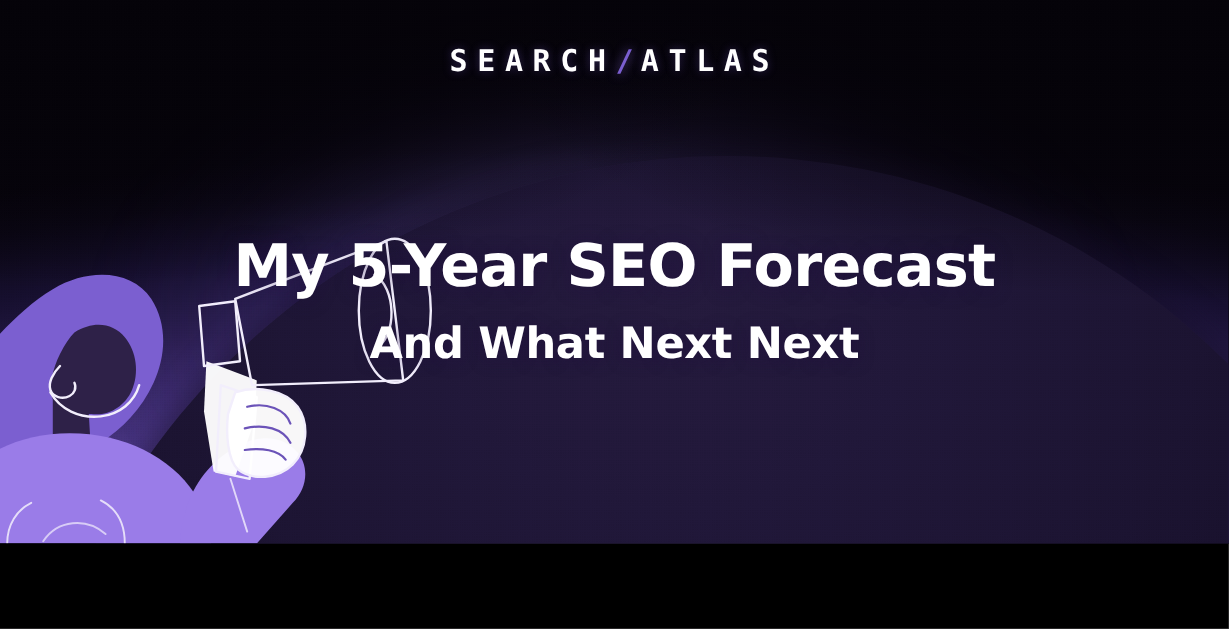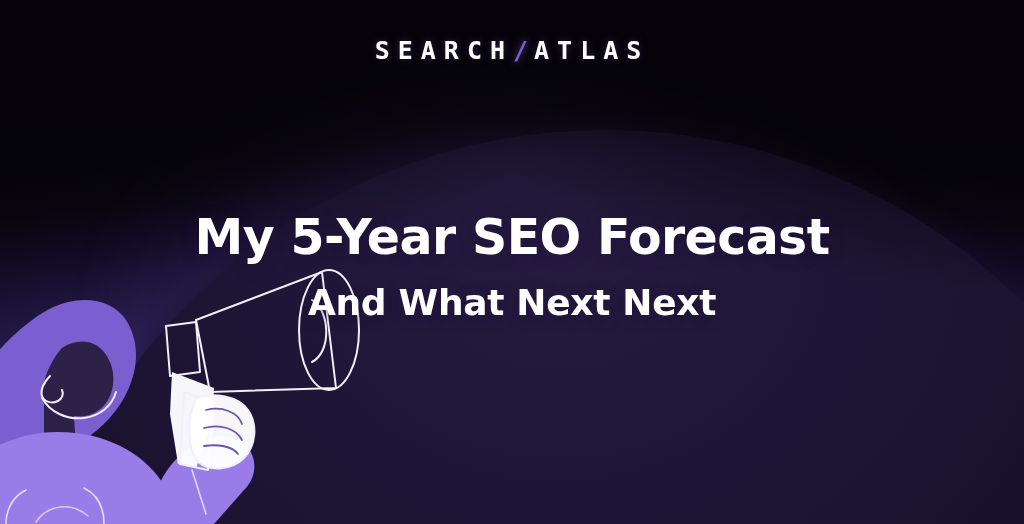--- a/index.html
+++ b/index.html
@@ -7,21 +7,21 @@
     padding: 0;
     background: #000;
   }
   body {
     font-family: "Liberation Sans", sans-serif;
   }
 
   #banner {
     position: relative;
     width: 1024px;
-    height: 524px;
+    height: 453px;
     overflow: hidden;
     background: #06030c;
   }
 
   
   .bg-base {
     position: absolute;
     inset: 0;
     background:
       radial-gradient(115% 85% at 50% 112%,
@@ -127,21 +127,21 @@
     position: absolute;
     left: 0;
     right: 0;
     top: 196px;
     text-align: center;
     z-index: 30;
     padding: 0 40px;
     box-sizing: border-box;
   }
   .title {
-    margin: 16px;
+    margin: 0;
     font-family: "DejaVu Sans", sans-serif;
     font-size: 49px;
     line-height: 1.08;
     font-weight: 700;
     color: #ffffff;
     letter-spacing: -0.6px;
     text-shadow: 0 2px 16px rgba(30,12,64,0.45);
   }
   .subtitle {
     margin: 18px 0 0 0;

